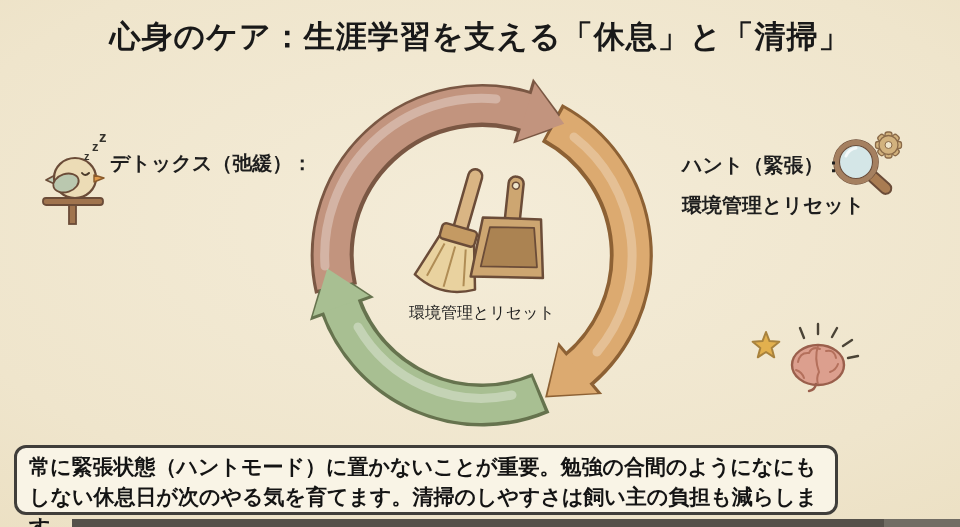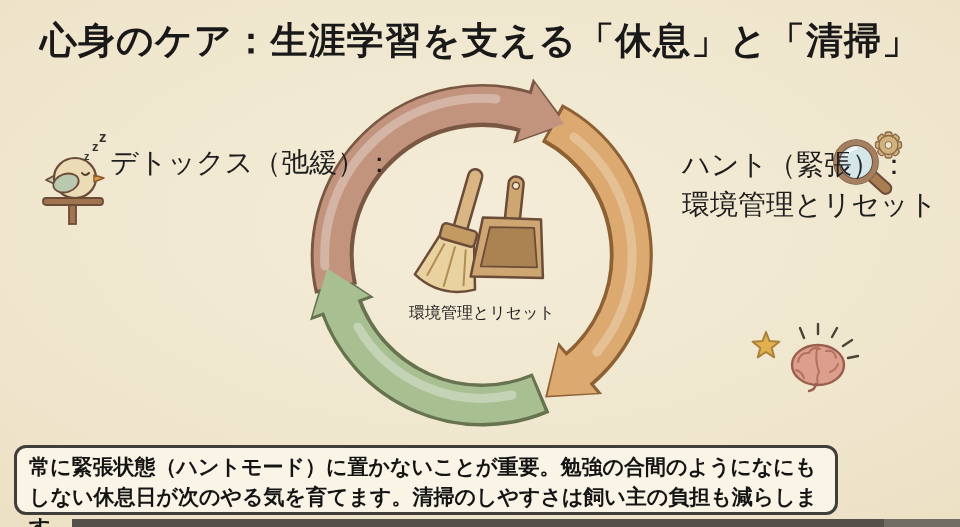--- a/index.html
+++ b/index.html
@@ -4,28 +4,28 @@
 <style>
   html,body{margin:0;padding:0;}
   .stage{
     position:relative;width:960px;height:527px;overflow:hidden;
     background:radial-gradient(ellipse 130% 120% at 50% 42%, #f4ecd8 0%, #efe5cc 45%, #e9dcbc 78%, #ded0a8 100%);
     font-family:"Liberation Sans","DejaVu Sans",sans-serif;
   }
   .title{
     position:absolute;top:16px;left:0;right:0;text-align:center;
     font-family:"Liberation Serif","DejaVu Serif",serif;
-    font-size:37px;font-weight:700;color:#191919;letter-spacing:1px;
+    font-size:31px;font-weight:700;color:#191919;letter-spacing:1px;
   }
   .diagram-svg{position:absolute;left:262px;top:55px;width:440px;height:400px;}
   .icon-svg{position:absolute;}
   .bird-svg{left:42px;top:126px;width:66px;height:100px;}
   .mag-svg{left:826px;top:128px;width:84px;height:76px;}
   .brain-svg{left:746px;top:320px;width:116px;height:80px;}
-  .node{position:absolute;font-size:28px;font-weight:400;color:#1e1e1e;line-height:40px;white-space:nowrap;}
+  .node{position:absolute;font-size:20px;font-weight:700;color:#1e1e1e;line-height:40px;white-space:nowrap;}
   .node-detox{left:110px;top:143px;}
   .node-hunt{left:654px;top:145px;margin-left:28px;}
   .node-success{left:626px;top:347px;}
   .center-label{
     position:absolute;left:352px;top:303px;width:260px;text-align:center;
     font-size:16px;font-weight:400;color:#1e1e1e;white-space:nowrap;
   }
   .note-box{
     position:absolute;left:14px;top:445px;width:824px;height:70px;box-sizing:border-box;
     background:#f9f4e6;border:3px solid #403e3a;border-radius:12px;

